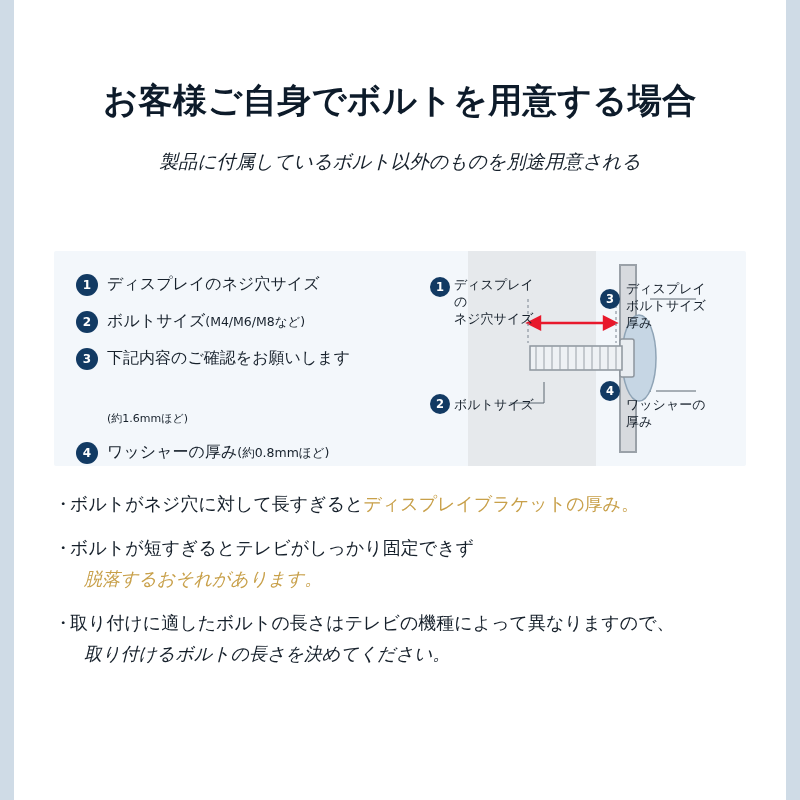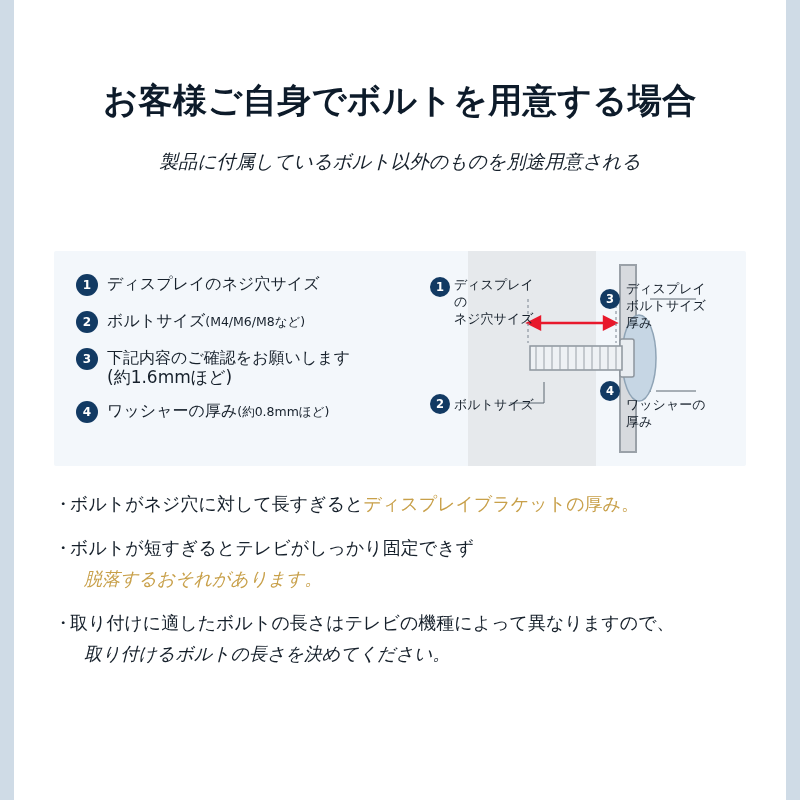--- a/index.html
+++ b/index.html
@@ -94,22 +94,23 @@
     font-size: 16px;
     color: #16202b;
     line-height: 22px;
   }
   .list-text .small {
     font-size: 12.5px;
     margin-top: 24px;
   }
   .list-text .sub {
     display: block;
-    font-size: 17px;
+    font-size: 11px;
     line-height: 17px;
+    margin-top: 41px;
   }
 
   
   .diagram {
     position: absolute;
     left: 370px;
     top: 0px;
     width: 322px;
     height: 215px;
   }

